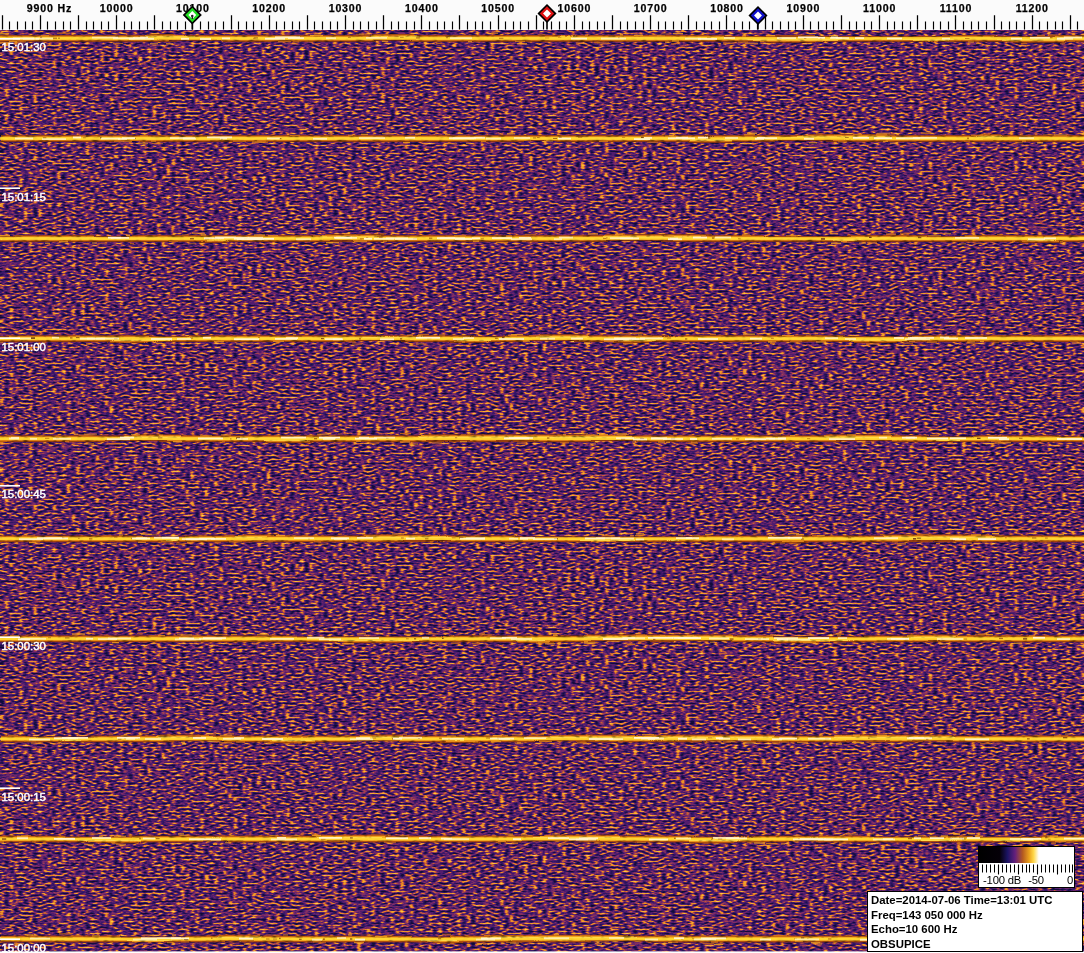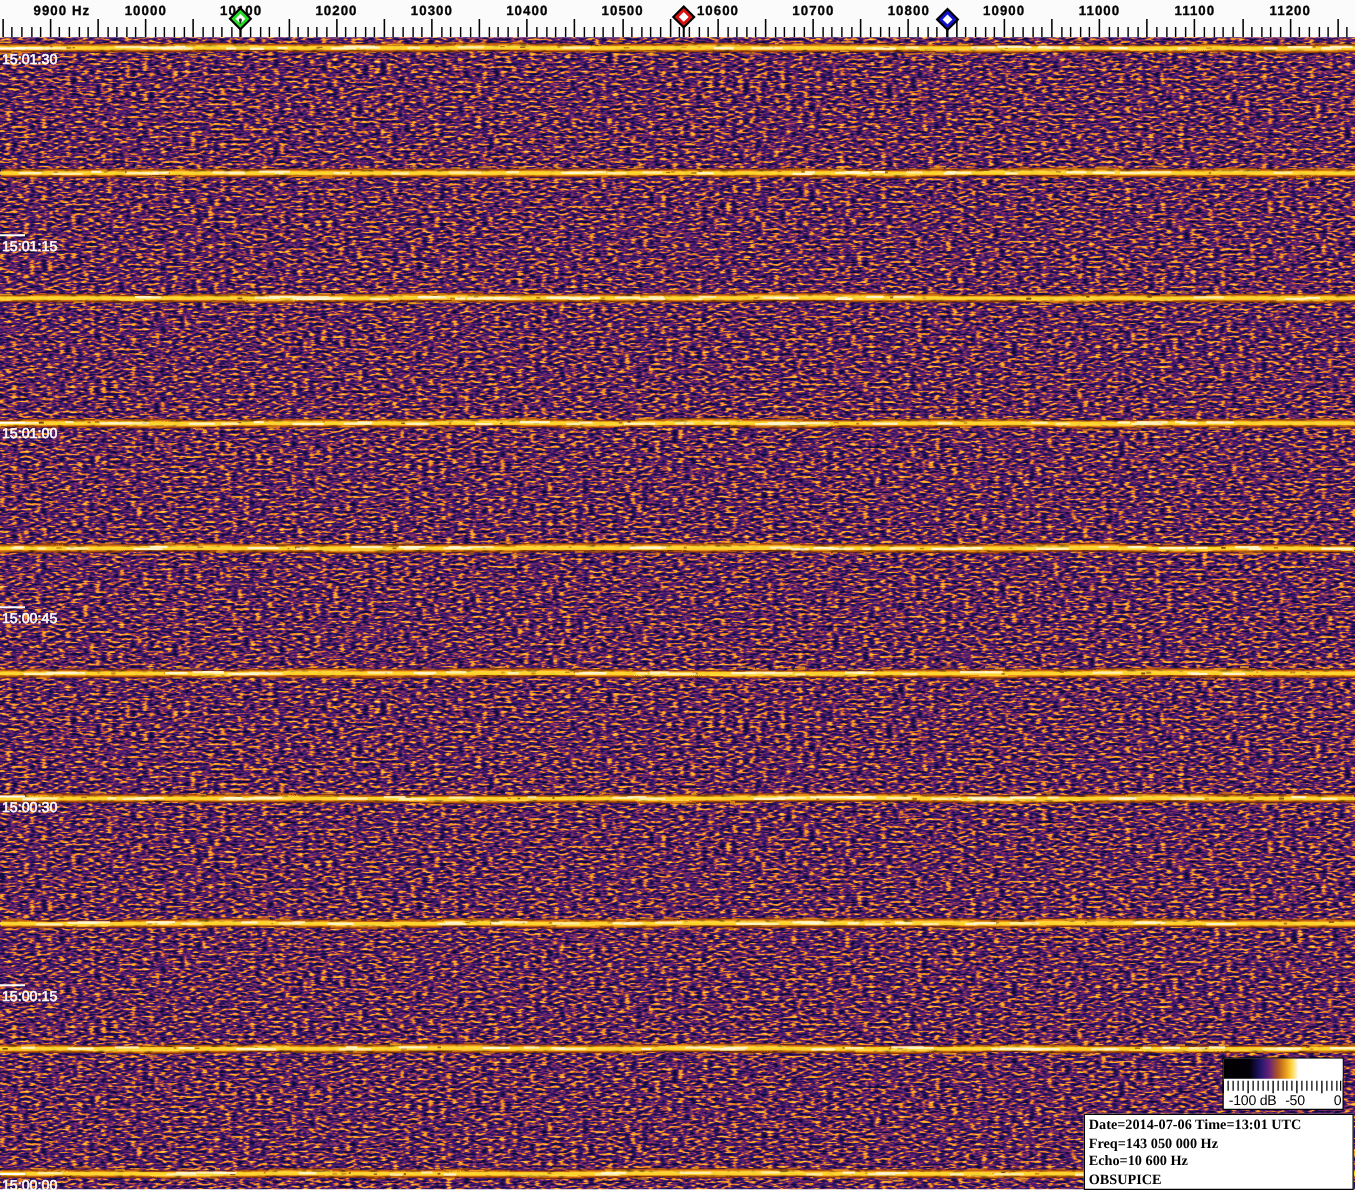--- a/index.html
+++ b/index.html
@@ -1278,16 +1278,16 @@
 <rect x="978.5" y="846.5" width="96" height="41" fill="#fff" stroke="#000" stroke-width="1"></rect>
 <rect x="979" y="847" width="95" height="16" fill="url(#cb)"></rect>
 <path d="M982.5 864.5V872.5M986.5 864.5V872.5M990.5 864.5V872.5M994.5 864.5V872.5M1002.5 864.5V872.5M1006.5 864.5V872.5M1010.5 864.5V872.5M1014.5 864.5V872.5M1022.5 864.5V872.5M1026.5 864.5V872.5M1029.5 864.5V872.5M1033.5 864.5V872.5M1041.5 864.5V872.5M1045.5 864.5V872.5M1049.5 864.5V872.5M1053.5 864.5V872.5M1061.5 864.5V872.5M1065.5 864.5V872.5M1069.5 864.5V872.5M1072.5 864.5V872.5" stroke="#000" stroke-width="1" fill="none"></path>
 <path d="M978.5 864.5V874.5M998.5 864.5V874.5M1018.5 864.5V874.5M1037.5 864.5V874.5M1057.5 864.5V874.5" stroke="#000" stroke-width="1.1" fill="none"></path>
 <g font-family="Liberation Sans, sans-serif" font-size="11.3" fill="#000" letter-spacing="-0.2">
 <text x="983" y="884">-100 dB</text>
 <text x="1036" y="884" text-anchor="middle">-50</text>
 <text x="1073" y="884" text-anchor="end">0</text>
 </g>
 </svg>
-<div style="position:absolute;left:867px;top:891px;width:216px;height:61px;background:#fff;border:1.5px solid #000;box-sizing:border-box;font-family:Liberation Serif, serif;font-weight:bold;font-size:11.4px;line-height:14.6px;color:#000;padding:1px 0 0 3px;white-space:pre">Date=2014-07-06 Time=13:01 UTC
+<div style="position:absolute;left:867px;top:891px;width:216px;height:61px;background:#fff;border:1.5px solid #000;box-sizing:border-box;font-family:Liberation Sans, sans-serif;font-weight:bold;font-size:11.4px;line-height:14.6px;color:#000;padding:1px 0 0 3px;white-space:pre">Date=2014-07-06 Time=13:01 UTC
 Freq=143 050 000 Hz
 Echo=10 600 Hz
 OBSUPICE</div>
 </div>
 </body></html>

